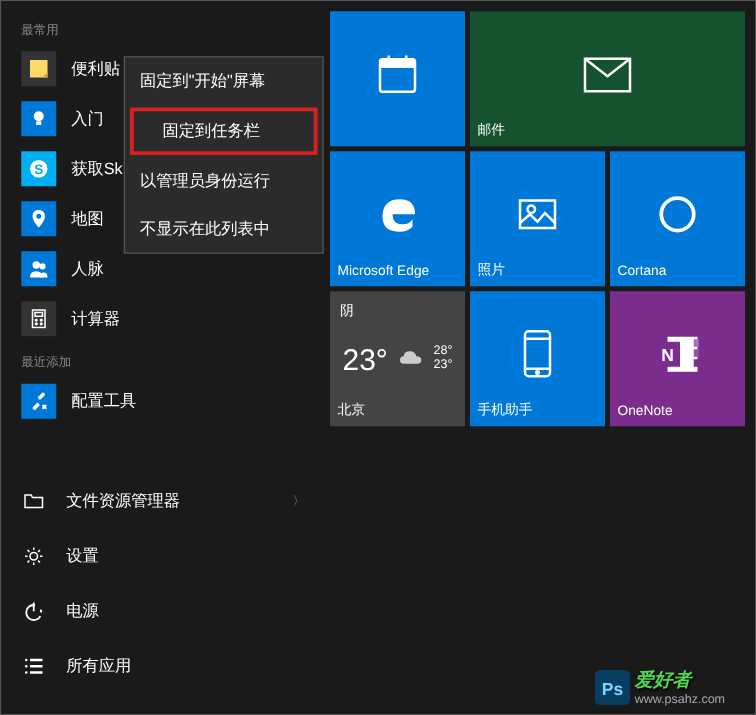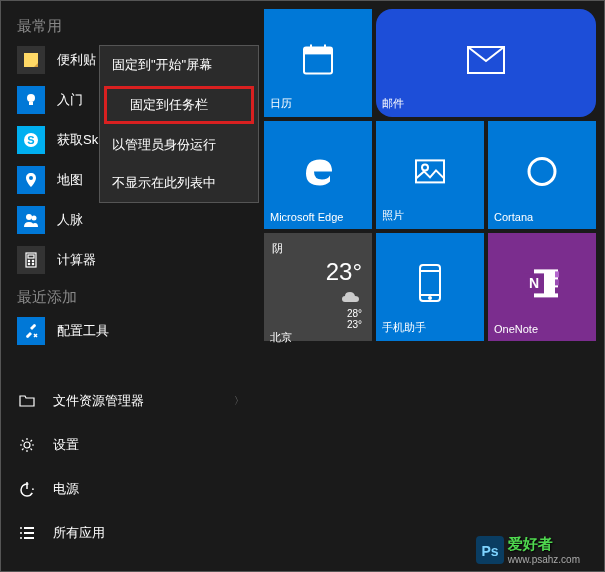--- a/index.html
+++ b/index.html
@@ -20,21 +20,21 @@
     }
     .left-panel {
       width: 262px;
       background: #1a1a1a;
       display: flex;
       flex-direction: column;
       padding: 8px 0;
     }
     .section-header {
       color: #888;
-      font-size: 15px;
+      font-size: 10px;
       padding: 8px 16px 4px;
     }
     .app-list {
       flex: 1;
     }
     .app-item {
       display: flex;
       align-items: center;
       height: 40px;
       padding: 0 16px;
@@ -99,39 +99,38 @@
       font-size: 11px;
       position: relative;
       cursor: pointer;
     }
     .tile-icon {
       position: absolute;
       top: 50%;
       left: 50%;
       transform: translate(-50%, -60%);
     }
-    .tile.mail { grid-column: 2 / 4; background: #1d4ed8; border-radius: 16px; }
+    .tile.mail { grid-column: 2 / 4; background: #14532d; }
     .tile.weather { background: #444; }
     .tile.onenote { background: #7b2d8e; }
     .weather-content {
       height: 100%;
       display: flex;
       flex-direction: column;
       justify-content: space-between;
     }
     .weather-top {
       font-size: 11px;
       padding: 2px;
     }
     .weather-mid {
       display: flex;
-      align-items: flex-end;
+      align-items: flex-start;
       justify-content: space-between;
       padding: 0 4px;
-      flex-direction: column;
     }
     .weather-temp {
       font-size: 24px;
     }
     .weather-range {
       font-size: 10px;
       text-align: right;
     }
     .context-menu {
       position: absolute;
@@ -158,20 +157,21 @@
       right: 24px;
       bottom: 6px;
       display: flex;
       align-items: center;
       gap: 4px;
       z-index: 200;
     }
     .watermark-text {
       color: #4fd84f;
       font-size: 15px;
+      font-style: italic;
       font-weight: bold;
       text-shadow: 1px 1px 2px #000;
     }
     .watermark-url {
       color: #aaa;
       font-size: 10px;
     }
     svg { display: block; }
   </style>
 </head>
@@ -308,21 +308,20 @@
   <div class="right-panel">
     <div class="tile">
       <div class="tile-icon">
         <svg width="36" height="36" viewBox="0 0 36 36" fill="#fff">
             <rect x="4" y="6" width="28" height="26" rx="2" fill="none" stroke="#fff" stroke-width="2"></rect>
             <rect x="4" y="6" width="28" height="7" fill="#fff"></rect>
             <line x1="11" y1="3" x2="11" y2="9" stroke="#fff" stroke-width="2"></line>
             <line x1="25" y1="3" x2="25" y2="9" stroke="#fff" stroke-width="2"></line>
           </svg>
       </div>
-      <span>日历</span>
     </div>
     <div class="tile mail">
       <div class="tile-icon">
         <svg width="40" height="30" viewBox="0 0 40 30" fill="none" stroke="#fff" stroke-width="2">
             <rect x="2" y="2" width="36" height="26"></rect>
             <path d="M2 2 L20 16 L38 2"></path>
           </svg>
       </div>
       <span>邮件</span>
     </div>

